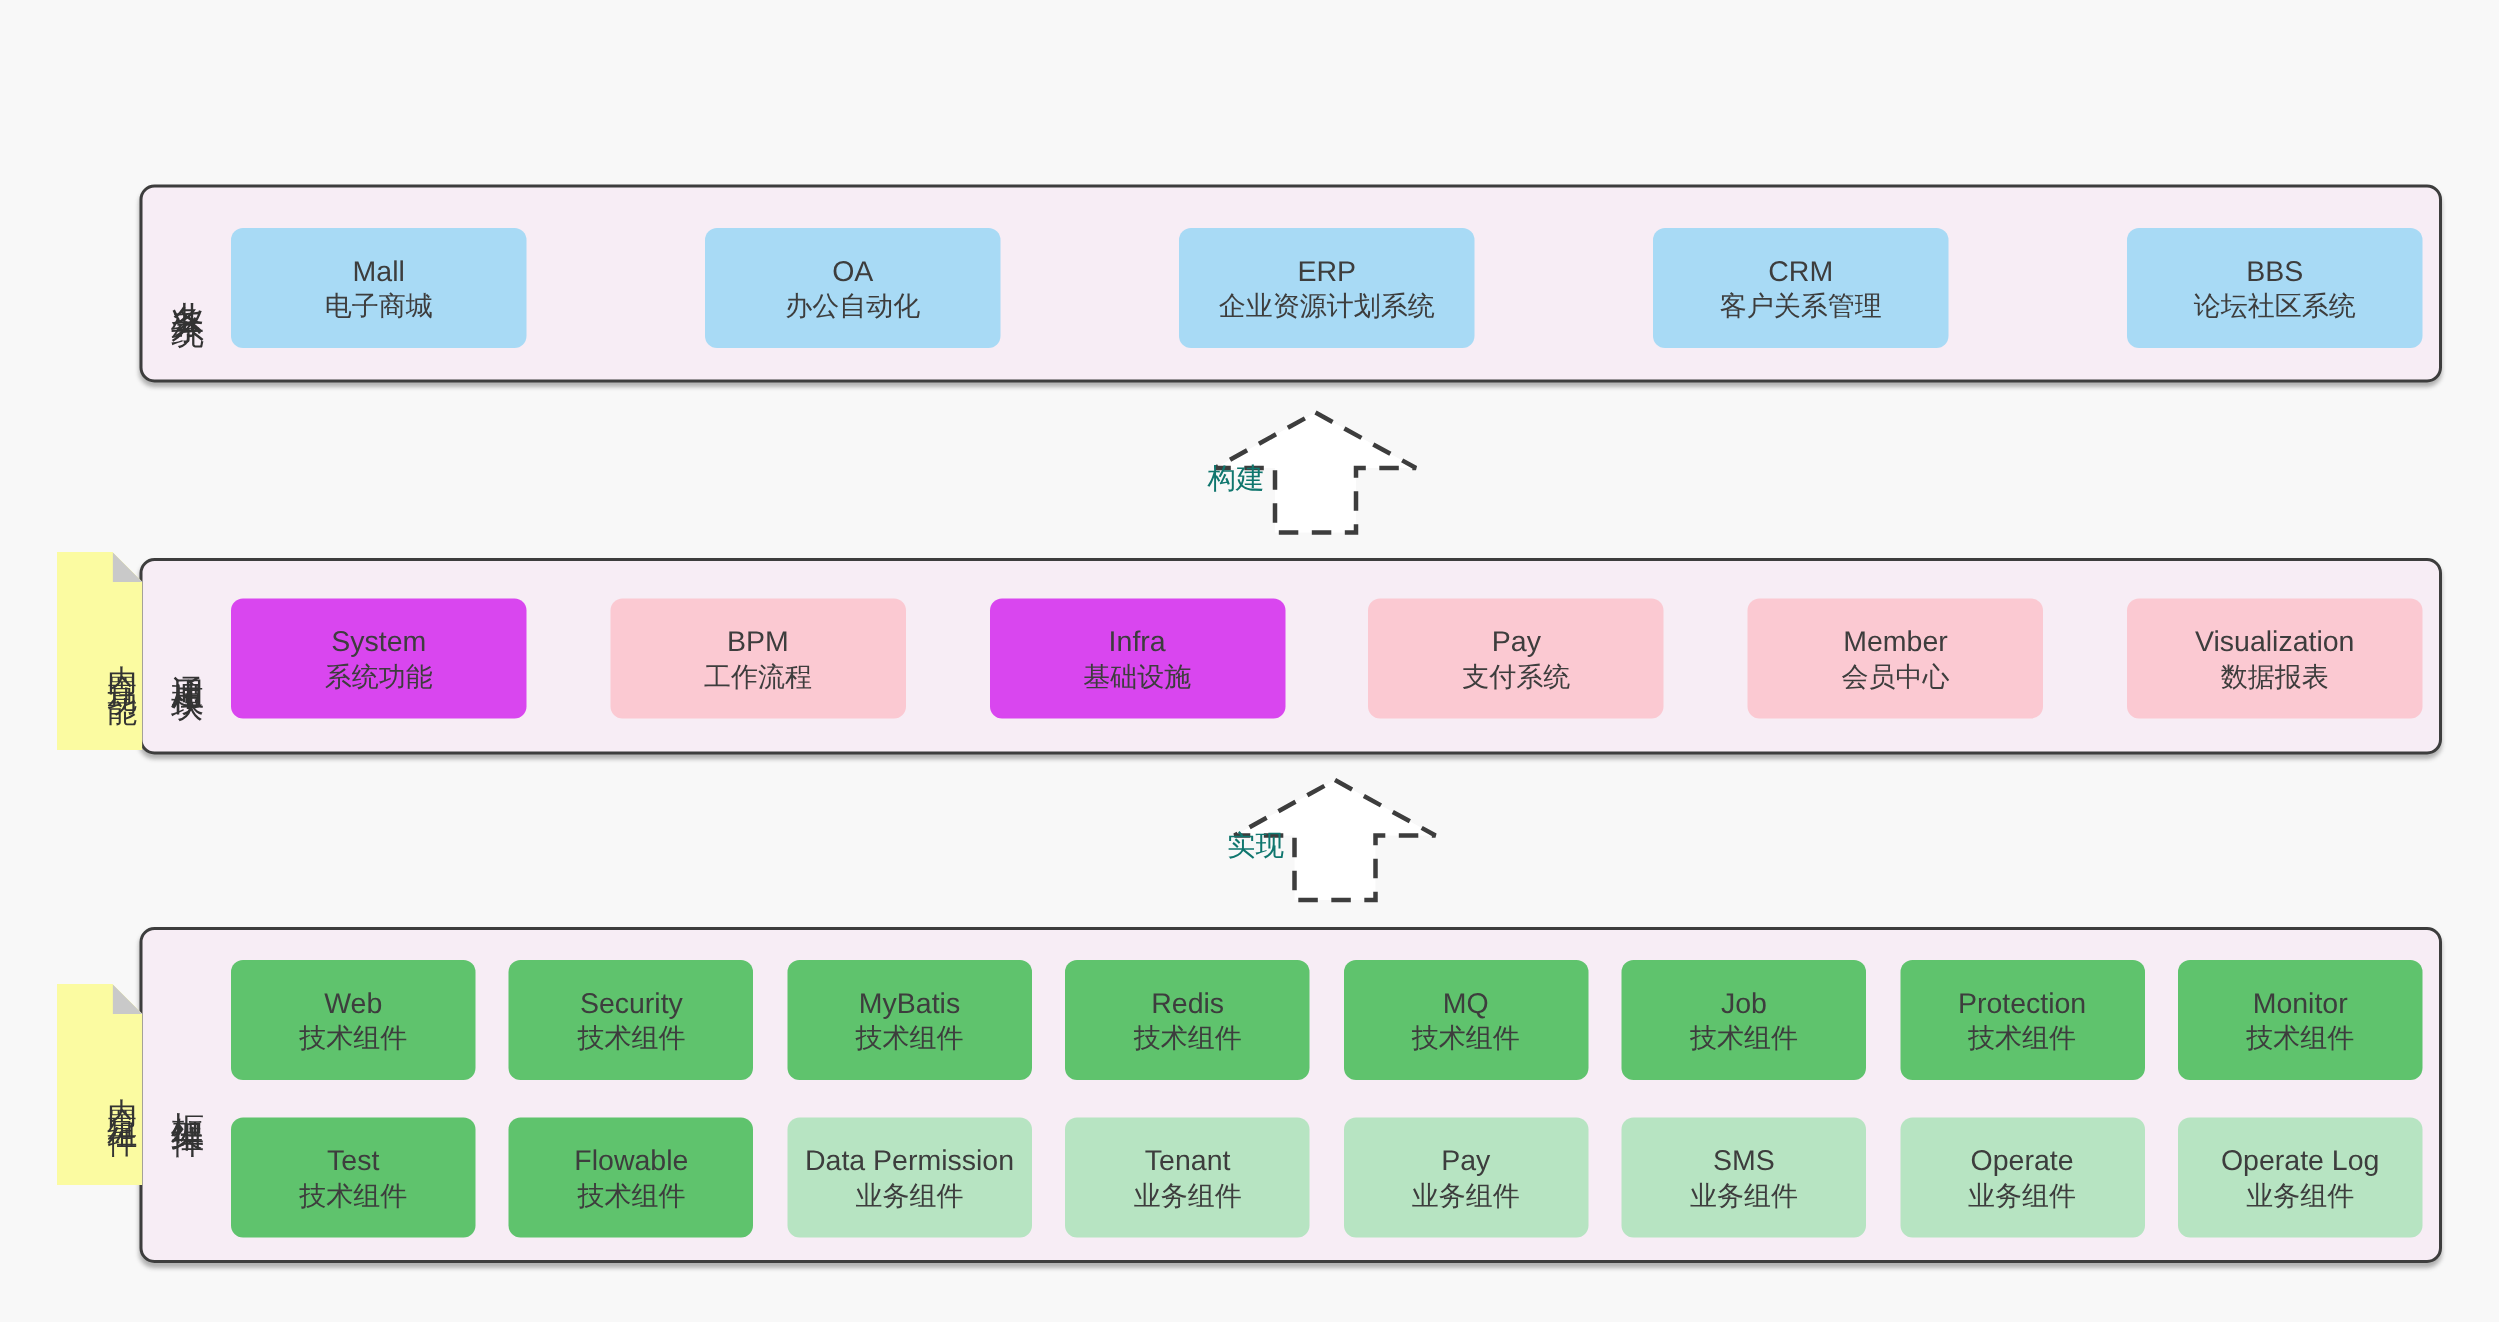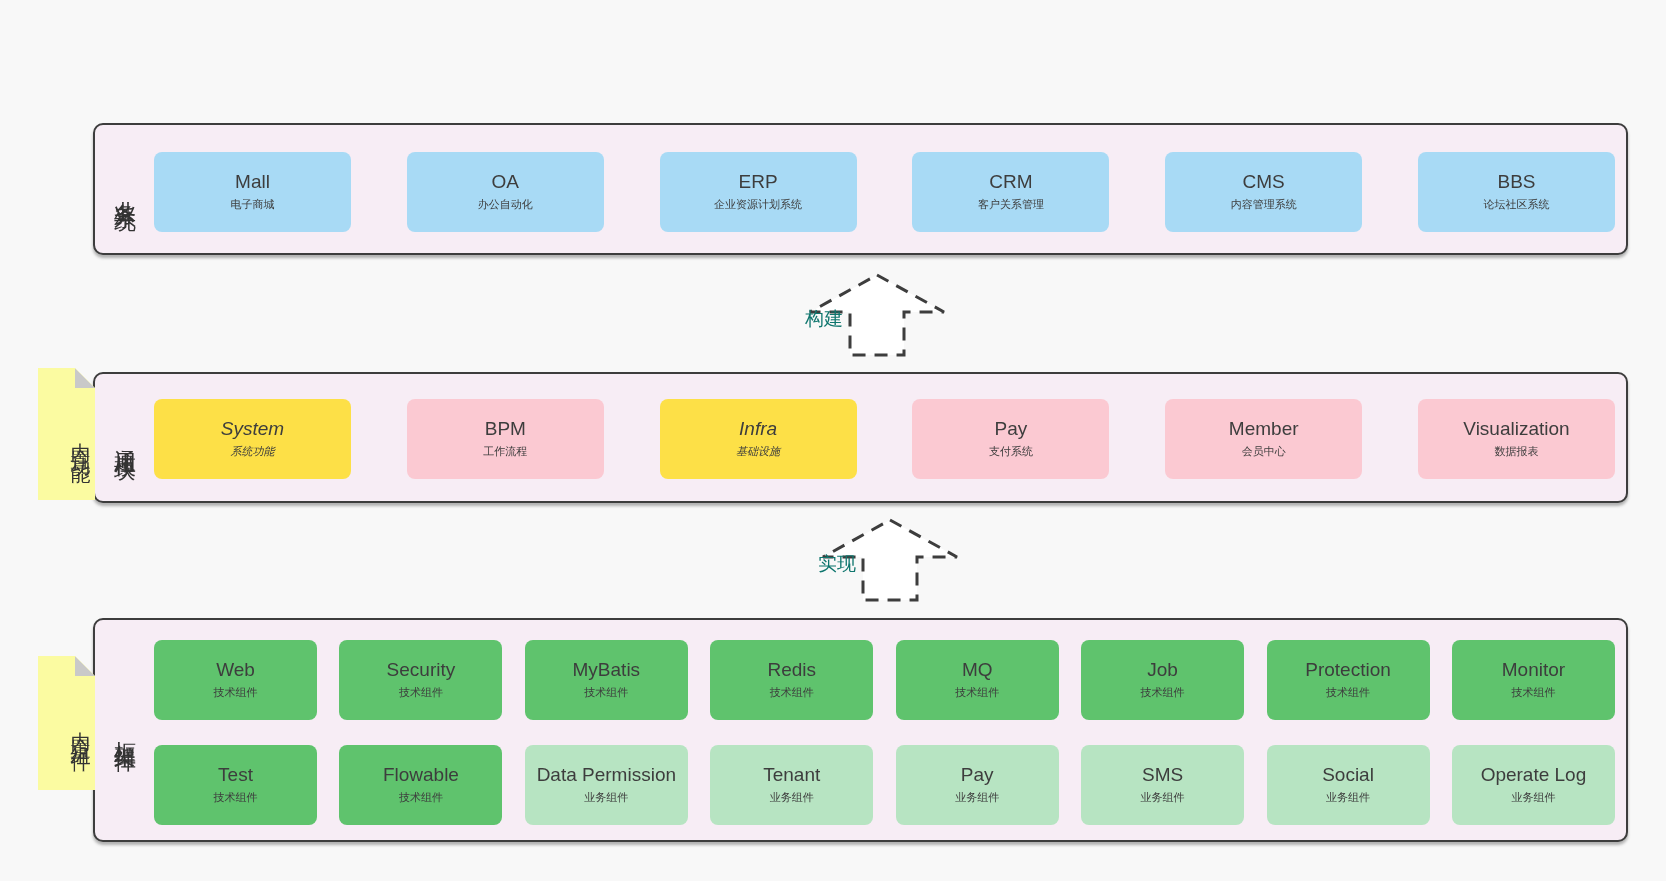--- a/index.html
+++ b/index.html
@@ -13,23 +13,23 @@
          display:flex;align-items:center;justify-content:center;
          writing-mode:vertical-rl;text-orientation:upright;
          font-size:22px;letter-spacing:3px;color:#333;}
   .boxes{position:absolute;left:59px;width:1461px;display:flex;
          justify-content:space-between;}
   .box{height:80px;border-radius:8px;display:flex;flex-direction:column;
        justify-content:center;align-items:center;text-align:center;
        box-sizing:border-box;padding:14px 4px;}
   .w197{width:197px;} .w151{width:163px;}
   .bt{font-size:19px;line-height:23px;}
-  .bs{font-size:11px;line-height:22px;}
+  .bs{font-size:18px;line-height:22px;}
   .blue{background:#a8daf5;}
-  .red{background:#fde047;font-style:italic;}
+  .red{background:#d946ef;}
   .pink{background:#fbc9d2;}
   .green{background:#5fc36d;}
   .green-light{background:#b7e4c2;}
 
   .sticky{position:absolute;left:38px;width:57px;background:#fbfba1;z-index:3;
           clip-path:polygon(0 0,calc(100% - 20px) 0,100% 20px,100% 100%,0 100%);
           display:flex;justify-content:center;
           writing-mode:vertical-rl;text-orientation:upright;
           font-size:20px;letter-spacing:7px;color:#333;padding-top:14px;
           box-sizing:border-box;}
@@ -56,24 +56,20 @@
         <div class="bt">OA</div>
         <div class="bs">办公自动化</div>
       </div>
       <div class="box blue w197">
         <div class="bt">ERP</div>
         <div class="bs">企业资源计划系统</div>
       </div>
       <div class="box blue w197">
         <div class="bt">CRM</div>
         <div class="bs">客户关系管理</div>
-      </div>
-      <div class="box blue w197">
-        <div class="bt">CMS</div>
-        <div class="bs">内容管理系统</div>
       </div>
       <div class="box blue w197">
         <div class="bt">BBS</div>
         <div class="bs">论坛社区系统</div>
       </div>
     </div>
   </section>
 
   <div class="arrow" style="left:805px;top:272px;">
     <svg width="144" height="86" viewBox="0 0 144 86">
@@ -178,21 +174,21 @@
       </div>
       <div class="box green-light w151">
         <div class="bt">Pay</div>
         <div class="bs">业务组件</div>
       </div>
       <div class="box green-light w151">
         <div class="bt">SMS</div>
         <div class="bs">业务组件</div>
       </div>
       <div class="box green-light w151">
-        <div class="bt">Social</div>
+        <div class="bt">Operate</div>
         <div class="bs">业务组件</div>
       </div>
       <div class="box green-light w151">
         <div class="bt">Operate Log</div>
         <div class="bs">业务组件</div>
       </div>
     </div>
   </section>
 
 </div>

